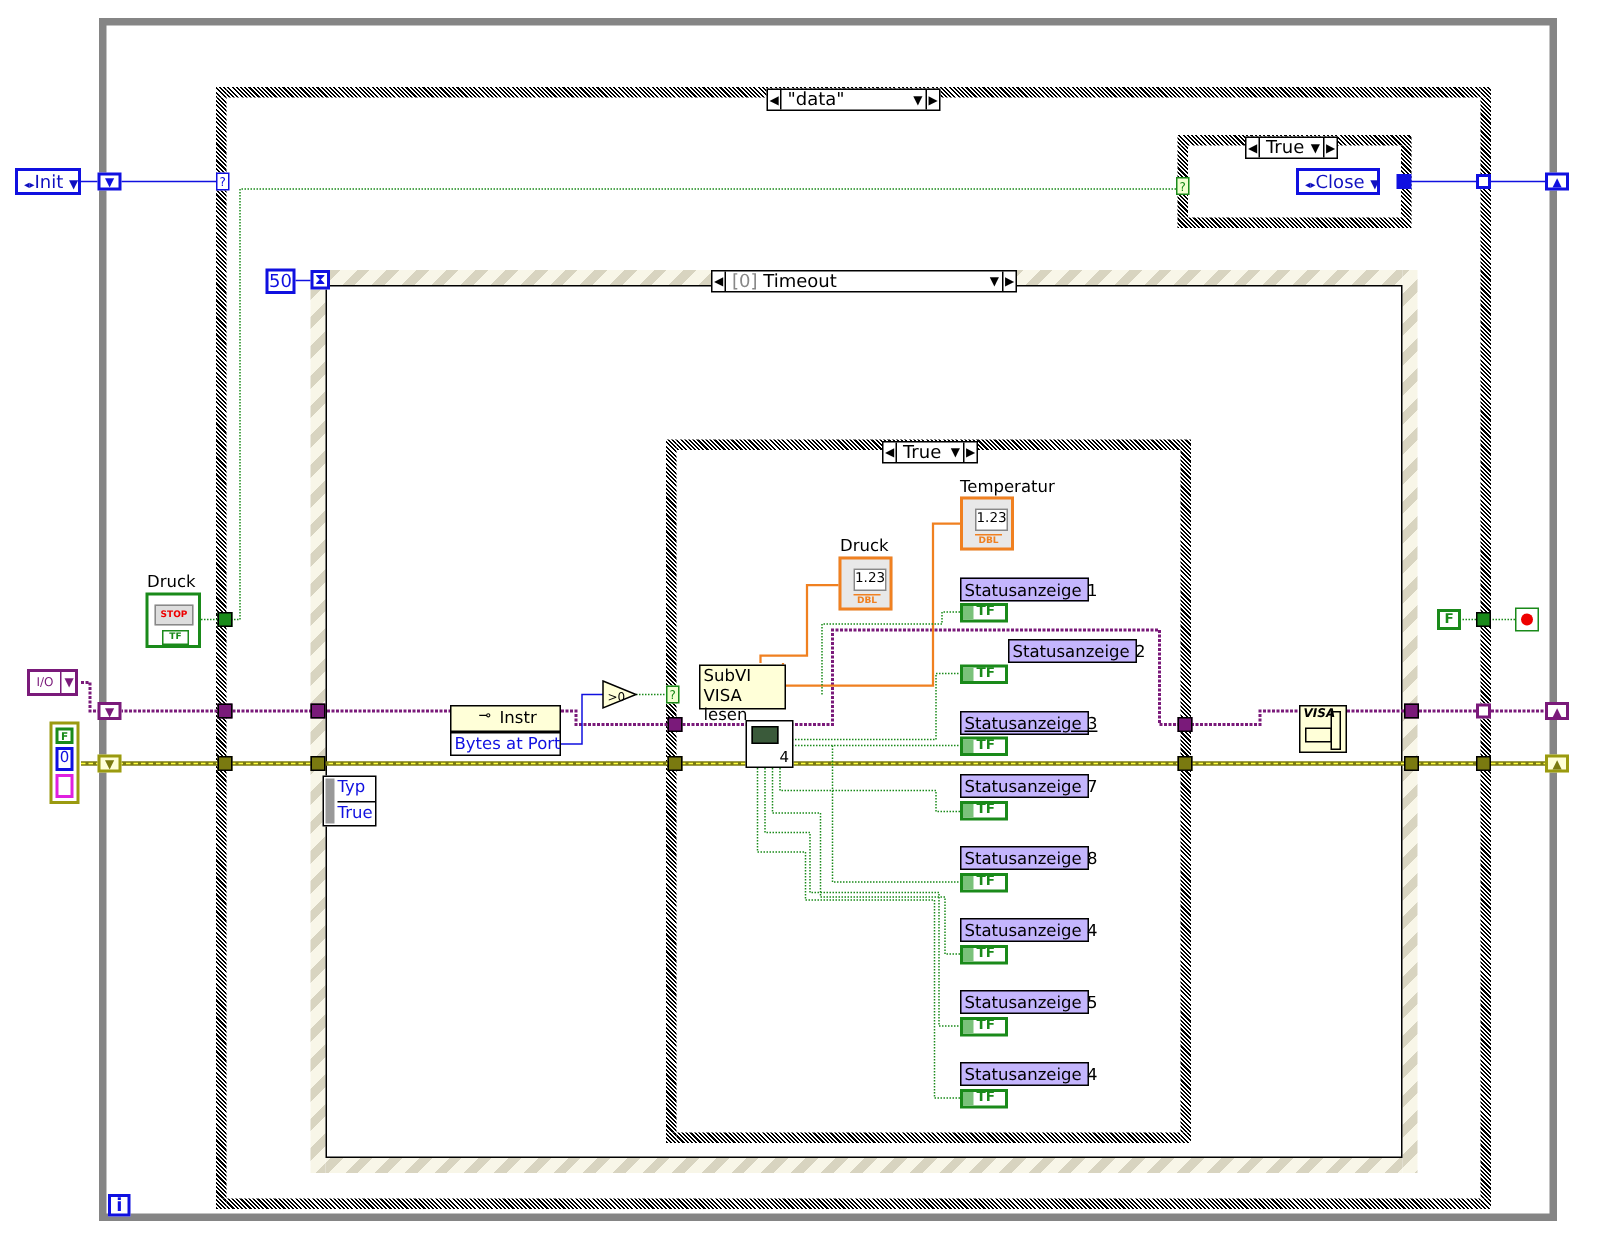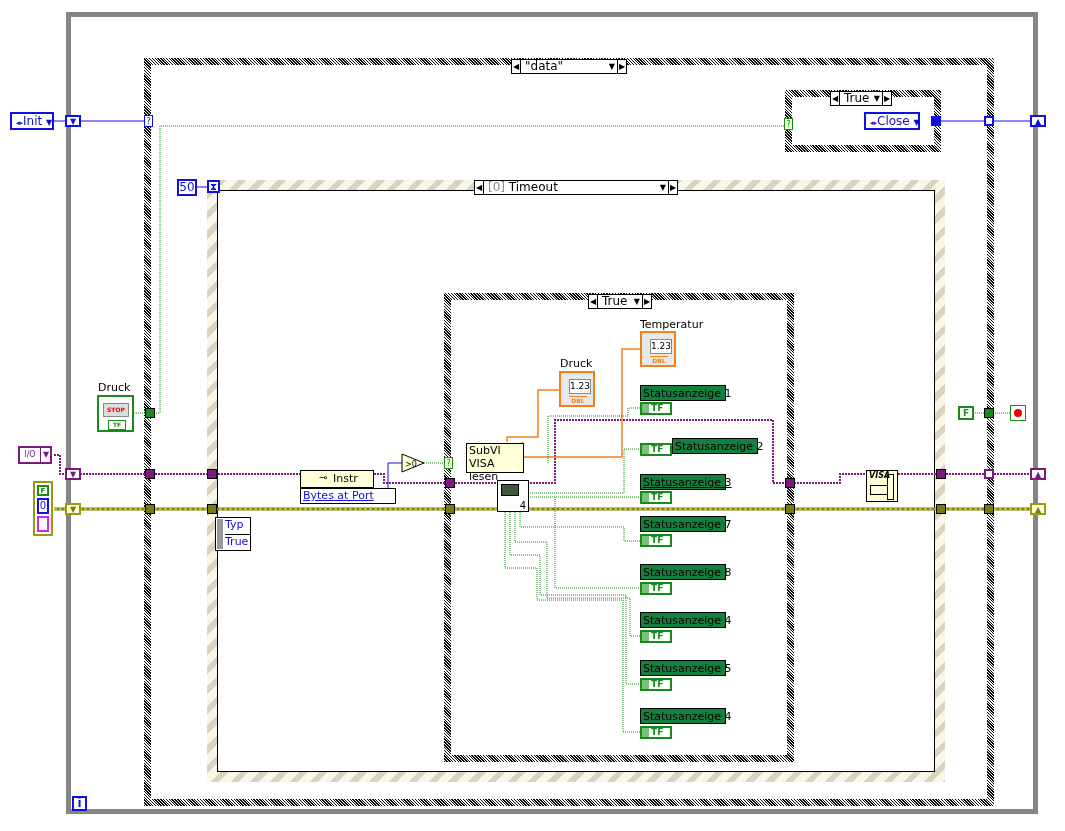--- a/index.html
+++ b/index.html
@@ -16,21 +16,21 @@
   .selector { position:absolute; background:#fff; border:1px solid #000; height:15px; font-size:12px; line-height:15px; box-sizing:border-box; display:flex; align-items:center; }
   .selector .arr { width:8px; height:100%; border-right:1px solid #000; font-size:8px; display:flex; align-items:center; justify-content:center; }
   .selector .arr.r { border-right:none; border-left:1px solid #000; }
   .selector .lbl { flex:1; padding-left:4px; white-space:nowrap; overflow:hidden; }
   .selector .dd { font-size:8px; padding-right:2px; }
   .enum { position:absolute; border:2px solid #1010e0; background:#fff; color:#1010c0; font-size:12px; height:18px; line-height:14px; box-sizing:border-box; padding:0 4px; white-space:nowrap; }
   .blue-box { position:absolute; border:2px solid #1010e0; background:#fff; box-sizing:border-box; color:#1010e0; font-size:12px; text-align:center; }
   .tunnel { position:absolute; width:10px; height:10px; box-sizing:border-box; }
   .sr { position:absolute; width:16px; height:12px; box-sizing:border-box; border:2px solid; background:#fff; display:flex; align-items:center; justify-content:center; font-size:8px; }
   .label { position:absolute; font-size:11px; color:#000; white-space:nowrap; }
-  .status-name { position:absolute; border:1px solid #000; background:#15803d; font-size:11px; padding:0 2px; height:16px; line-height:15px; box-sizing:border-box; white-space:nowrap; width:86px; }
+  .status-name { position:absolute; border:1px solid #000; background:#c4b5fd; font-size:11px; padding:0 2px; height:16px; line-height:15px; box-sizing:border-box; white-space:nowrap; width:86px; }
   .bool-ind { position:absolute; width:32px; height:13px; border:2px solid #1a8a1a; background:#fff; box-sizing:border-box; color:#1a8a1a; font-size:9px; font-weight:bold; line-height:9px; padding-left:9px; }
   .bool-ind::before { content:""; position:absolute; left:0; top:0; width:7px; height:9px; background:#7ac27a; }
   .dbl-ind { position:absolute; width:36px; height:36px; border:2px solid #f08020; background:#e8e8e8; box-sizing:border-box; }
   .dbl-ind .num { position:absolute; left:8px; top:6px; width:20px; height:13px; border:1px solid #888; background:#fff; font-size:9px; line-height:12px; text-align:center; }
   .dbl-ind .tag { position:absolute; left:8px; bottom:1px; font-size:6px; color:#f08020; font-weight:bold; border-top:1px solid #f08020; width:18px; text-align:center; }
   .yellow-node { position:absolute; background:#ffffd8; border:1px solid #000; box-sizing:border-box; font-size:11px; }
 </style>
 </head>
 <body>
 
@@ -155,21 +155,21 @@
 <div class="label" style="left:98px;top:381px;">Druck</div>
 <div class="abs" style="left:97px;top:395px;width:37px;height:37px;border:2px solid #1a8a1a;box-sizing:border-box;background:#fff;">
   <div style="position:absolute;left:4px;top:6px;width:24px;height:12px;background:#ddd;border:1px solid #888;font-size:6px;color:#e00;font-weight:bold;text-align:center;line-height:12px;">STOP</div>
   <div style="position:absolute;left:9px;bottom:0px;width:16px;height:8px;border:1px solid #1a8a1a;font-size:6px;color:#1a8a1a;font-weight:bold;text-align:center;line-height:7px;">TF</div>
 </div>
 
 <div class="yellow-node" style="left:300px;top:470px;width:74px;height:18px;">
   <span style="position:absolute;left:18px;top:1px;font-size:10px;">⊸</span>
   <span style="position:absolute;left:32px;top:1px;">Instr</span>
 </div>
-<div class="abs" style="left:300px;top:488px;width:96px;height:16px;border:1px solid #000;box-sizing:border-box;background:#fff;color:#1010e0;font-size:11px;line-height:14px;padding-left:2px;white-space:nowrap;text-decoration:underline;">Bytes at Port</div>
+<div class="abs" style="left:300px;top:488px;width:74px;height:16px;border:1px solid #000;box-sizing:border-box;background:#fff;color:#1010e0;font-size:11px;line-height:14px;padding-left:2px;white-space:nowrap;">Bytes at Port</div>
 
 <svg class="abs" style="left:401px;top:453px;" width="24" height="20">
   <polygon points="1,1 23,10 1,19" fill="#ffffd8" stroke="#000"></polygon>
   <text x="4" y="14" font-size="8" font-family="DejaVu Sans, sans-serif">&gt;0</text>
 </svg>
 
 <div class="abs" style="left:215px;top:517px;width:36px;height:34px;border:1px solid #000;box-sizing:border-box;background:#fff;">
   <div style="position:absolute;left:1px;top:1px;width:6px;height:30px;background:#999;"></div>
   <div style="position:absolute;left:9px;top:0;color:#1010e0;font-size:11px;">Typ</div>
   <div style="position:absolute;left:9px;top:16px;color:#1010e0;font-size:11px;border-top:1px solid #000;width:25px;">True</div>
@@ -192,21 +192,21 @@
 </div>
 
 <div class="label" style="left:640px;top:318px;">Temperatur</div>
 <div class="dbl-ind" style="left:640px;top:331px;">
   <div class="num">1.23</div>
   <div class="tag">DBL</div>
 </div>
 
 <div class="status-name" style="left:640px;top:385px;">Statusanzeige 1</div>
 <div class="bool-ind" style="left:640px;top:402px;">TF</div>
-<div class="status-name" style="left:672px;top:426px;margin-top:12px;">Statusanzeige 2</div>
+<div class="status-name" style="left:672px;top:426px;">Statusanzeige 2</div>
 <div class="bool-ind" style="left:640px;top:443px;">TF</div>
 <div class="status-name" style="left:640px;top:474px;text-decoration:underline;">Statusanzeige 3</div>
 <div class="bool-ind" style="left:640px;top:491px;">TF</div>
 <div class="status-name" style="left:640px;top:516px;">Statusanzeige 7</div>
 <div class="bool-ind" style="left:640px;top:534px;">TF</div>
 <div class="status-name" style="left:640px;top:564px;">Statusanzeige 8</div>
 <div class="bool-ind" style="left:640px;top:582px;">TF</div>
 <div class="status-name" style="left:640px;top:612px;">Statusanzeige 4</div>
 <div class="bool-ind" style="left:640px;top:630px;">TF</div>
 <div class="status-name" style="left:640px;top:660px;">Statusanzeige 5</div>

